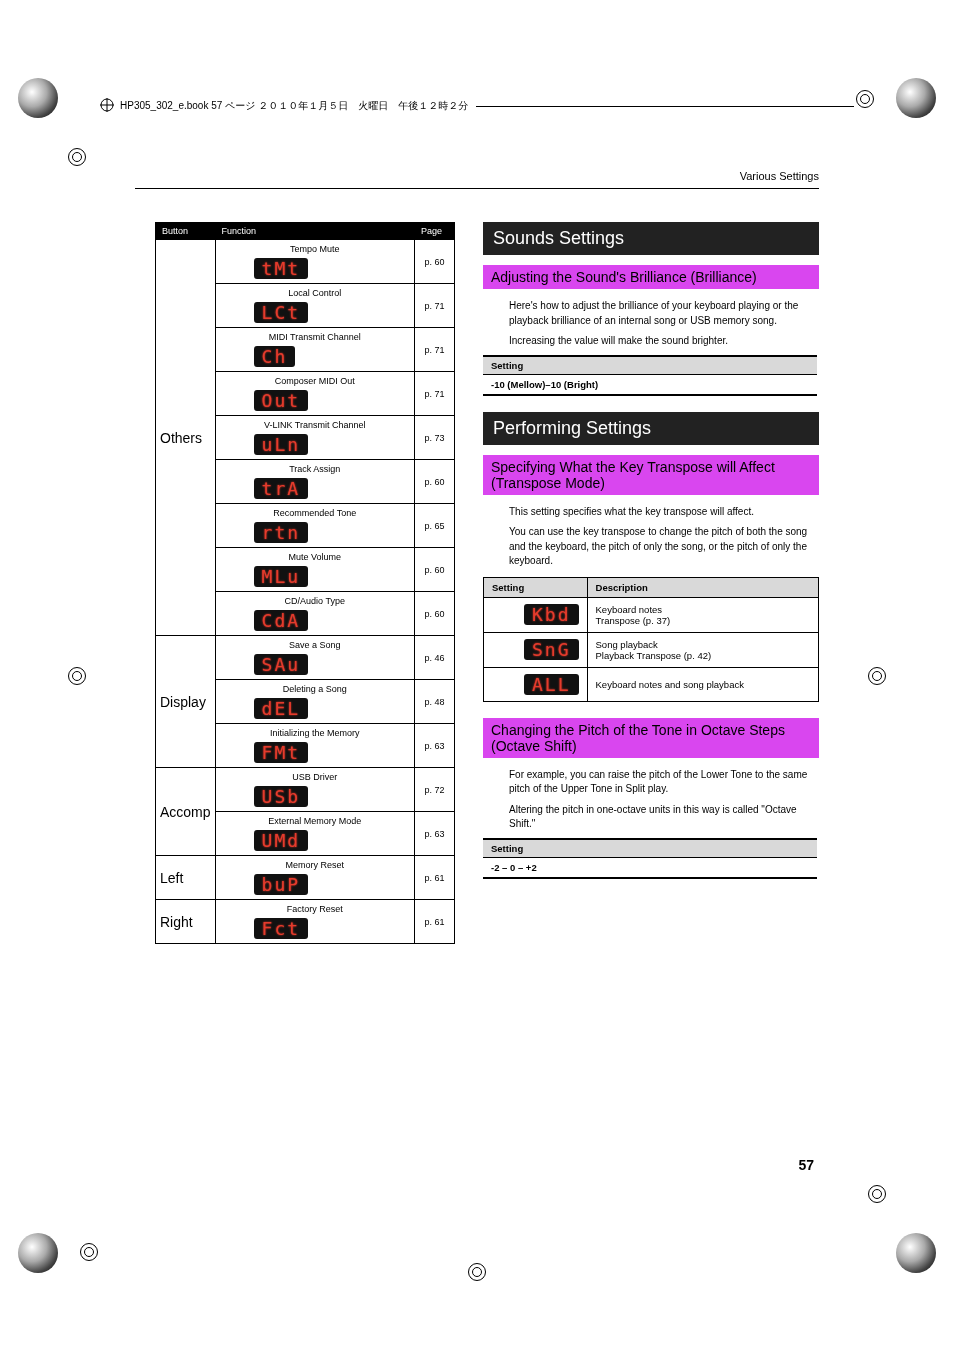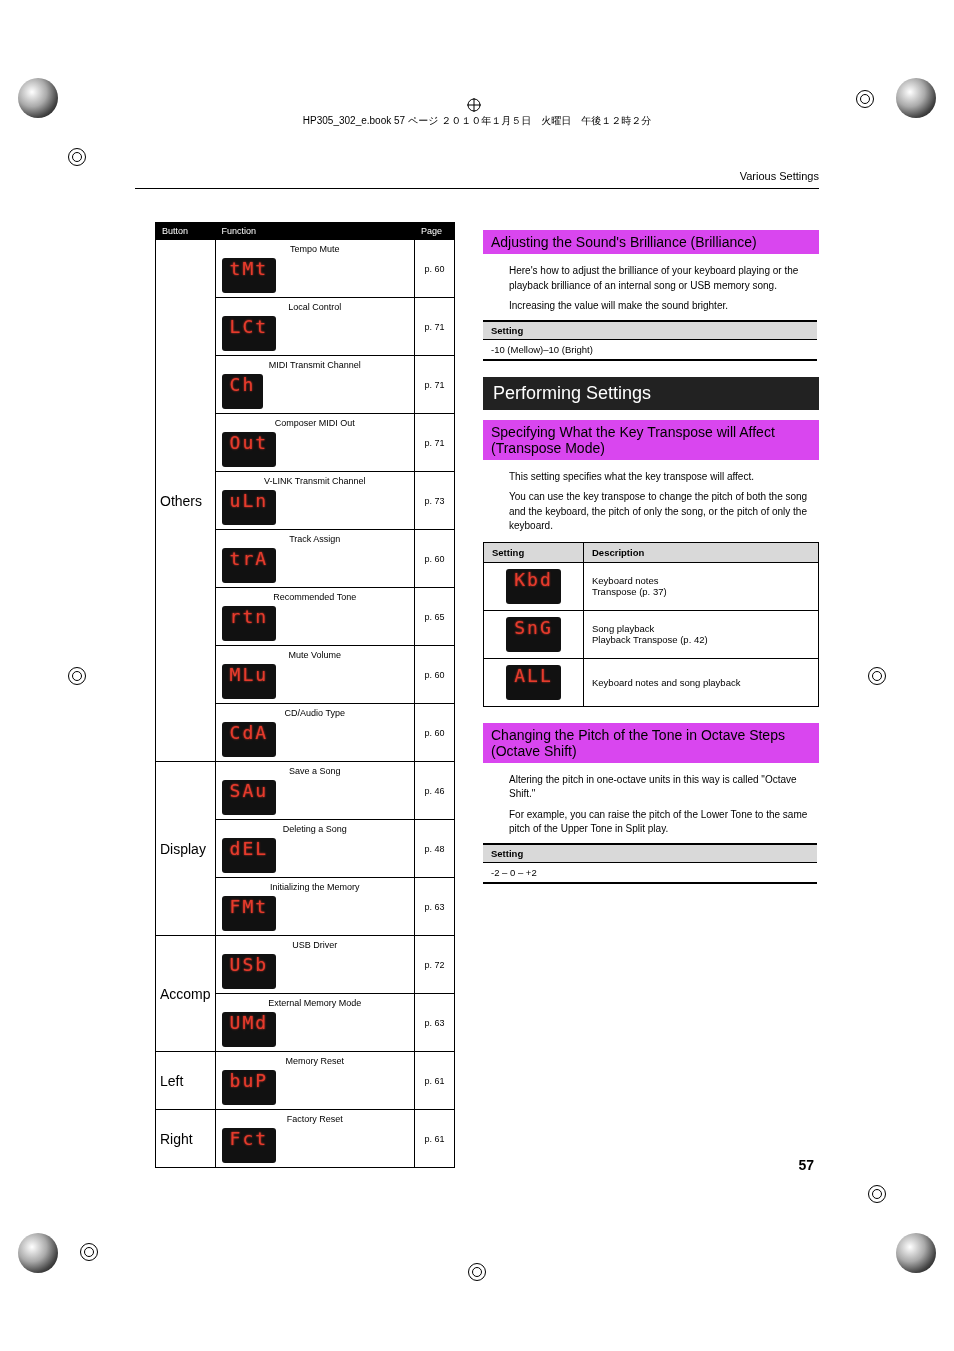--- a/index.html
+++ b/index.html
@@ -12,21 +12,20 @@
     color: #000;
   }
   .print-header {
     position: absolute;
     top: 98px;
     left: 100px;
     right: 100px;
     display: flex;
     align-items: center;
     font-size: 10px;
-    flex-direction: column;
   }
   .print-header .target-icon { margin-right: 6px; }
   .print-header .rule {
     flex: 1;
     border-top: 1px solid #000;
     margin-left: 8px;
   }
   .page-header {
     position: absolute;
     top: 170px;
@@ -88,24 +87,25 @@
     width: 40px;
     font-size: 9px;
   }
   .seg-badge {
     display: inline-block;
     background: #111;
     color: #e53b2c;
     font-family: "DSEG7 Classic", "Segment7", monospace;
     font-size: 18px;
     letter-spacing: 2px;
-    padding: 2px 8px 15px 8px;
+    padding: 2px 8px 1px 8px;
     border-radius: 3px;
     line-height: 1;
     text-shadow: 0 0 2px #e53b2c;
+    margin-left: 32px;
   }
 
   
   .section-bar {
     background: #222;
     color: #fff;
     font-size: 18px;
     padding: 6px 10px;
     margin-bottom: 10px;
   }
@@ -132,20 +132,21 @@
     background: #d9d9d9;
     text-align: left;
     font-weight: bold;
     padding: 3px 8px;
     border-top: 2px solid #000;
     border-bottom: 1px solid #000;
   }
   .setting-table td {
     padding: 4px 8px;
     border-bottom: 1px solid #000;
+    font-weight: bold;
   }
   .setting-table.last-thick tr:last-child td { border-bottom: 2px solid #000; }
 
   .desc-table {
     width: 100%;
     border-collapse: collapse;
     margin: 8px 0 16px 0;
     font-size: 9.5px;
   }
   .desc-table th {
@@ -294,20 +295,21 @@
             <td class="btn-col" rowspan="1">Right</td>
             <td class="fn-col"><div class="fn-name">Factory Reset</div><span class="seg-badge">Fct</span></td>
             <td class="pg-col">p. 61</td>
           </tr>
         </tbody>
     </table>
   </div>
 
   <div class="col-right">
 
+    <div class="section-bar">Sounds Settings</div>
 
     <div class="subheading">Adjusting the Sound's Brilliance (Brilliance)</div>
     <p class="body-text">Here's how to adjust the brilliance of your keyboard playing or the playback brilliance of an internal song or USB memory song.</p>
     <p class="body-text">Increasing the value will make the sound brighter.</p>
     <table class="setting-table last-thick">
       <tbody>
           <tr>
             <th>Setting</th>
           </tr>
       <tr>
@@ -346,22 +348,22 @@
           <tr>
             <td class="seg-cell"><span class="seg-badge">ALL</span></td>
             <td>
               <div>Keyboard notes and song playback</div>
             </td>
           </tr>
         </tbody>
     </table>
 
     <div class="subheading">Changing the Pitch of the Tone in Octave Steps (Octave Shift)</div>
+    <p class="body-text">For example, you can raise the pitch of the Lower Tone to the same pitch of the Upper Tone in Split play.</p>
     <p class="body-text">Altering the pitch in one-octave units in this way is called "Octave Shift."</p>
-    <p class="body-text">For example, you can raise the pitch of the Lower Tone to the same pitch of the Upper Tone in Split play.</p>
     <table class="setting-table last-thick">
       <tbody>
           <tr>
             <th>Setting</th>
           </tr>
       <tr>
             <td>-2 – 0 – +2</td>
           </tr>
     </tbody>
       </table>

